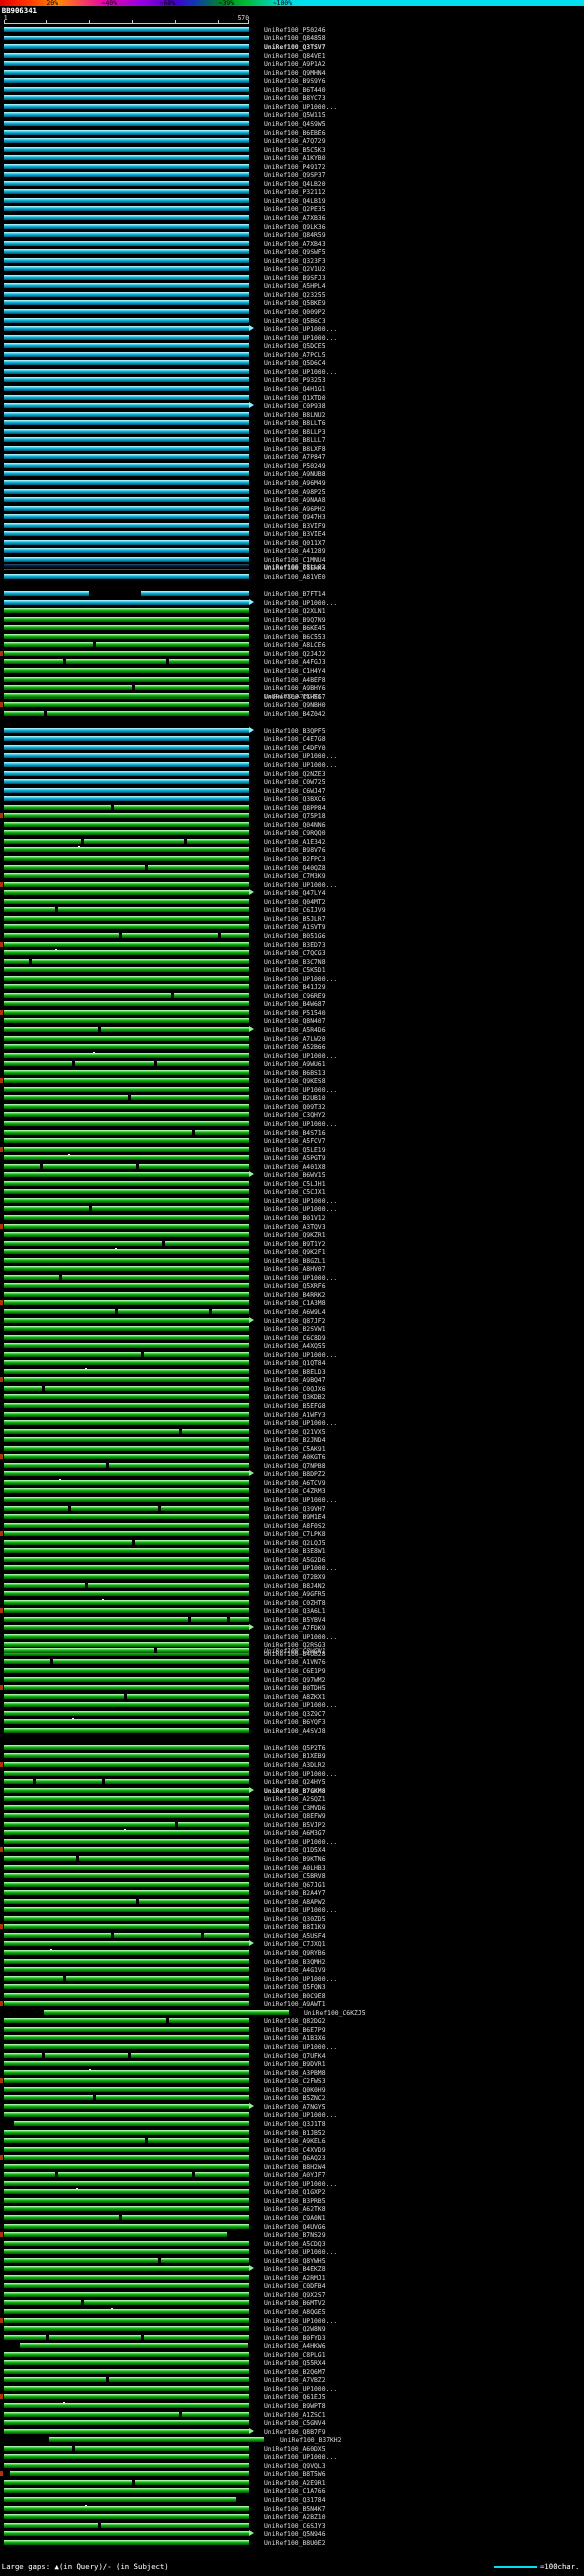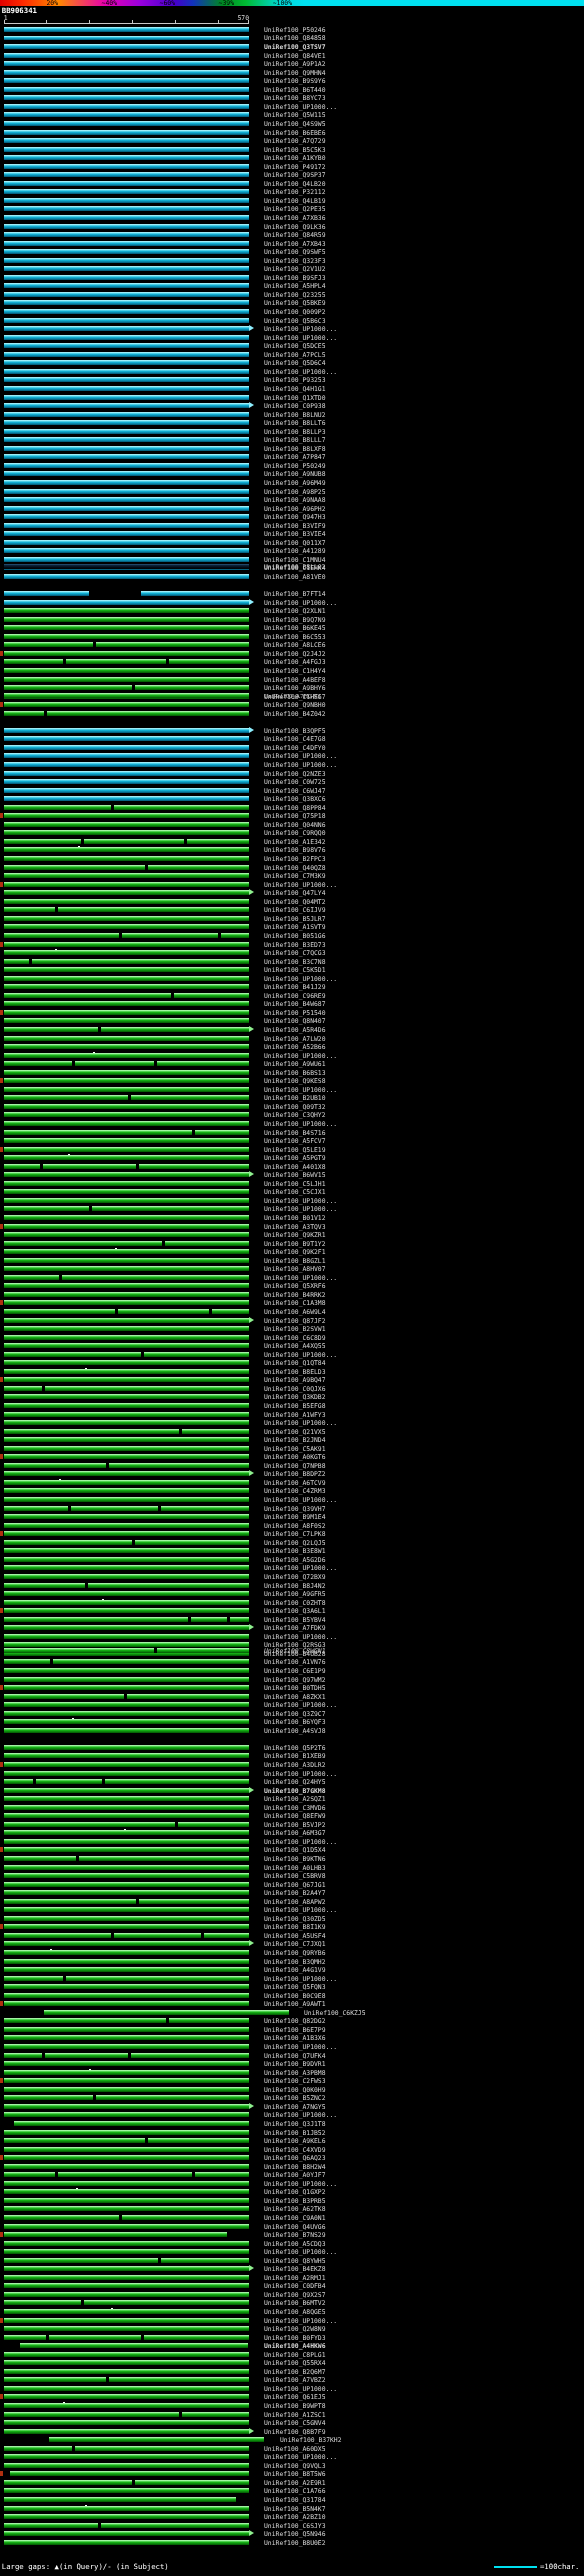--- a/index.html
+++ b/index.html
@@ -1238,21 +1238,21 @@
       <div class="row" style="top: 2299px;">
         <div class="bar g" style="left: 3.7px; width: 245px;"></div>
         <span class="rowlabel">UniRef100_Q2W8N9</span>
       </div>
       <div class="row" style="top: 2308px;">
         <div class="bar g" style="left: 3.7px; width: 245px;"></div>
         <div class="gapmark" style="left: 46px; width: 2.7px;"></div>
         <div class="gapmark" style="left: 141px; width: 2.7px;"></div>
         <span class="rowlabel">UniRef100_B0FYD3</span>
       </div>
-      <div class="row" style="top: 2316px; font-weight: bold;">
+      <div class="row" style="top: 2316px;">
         <div class="bar g" style="left: 20.4px; width: 228px;"></div>
         <span class="rowlabel">UniRef100_A4HKW6</span>
       </div>
       <div class="row" style="top: 2325px;">
         <div class="bar g" style="left: 3.7px; width: 245px;"></div>
         <span class="rowlabel">UniRef100_C8PLG1</span>
       </div>
       <div class="row" style="top: 2333px;">
         <div class="bar g" style="left: 3.7px; width: 245px;"></div>
         <span class="rowlabel">UniRef100_Q55RX4</span>

